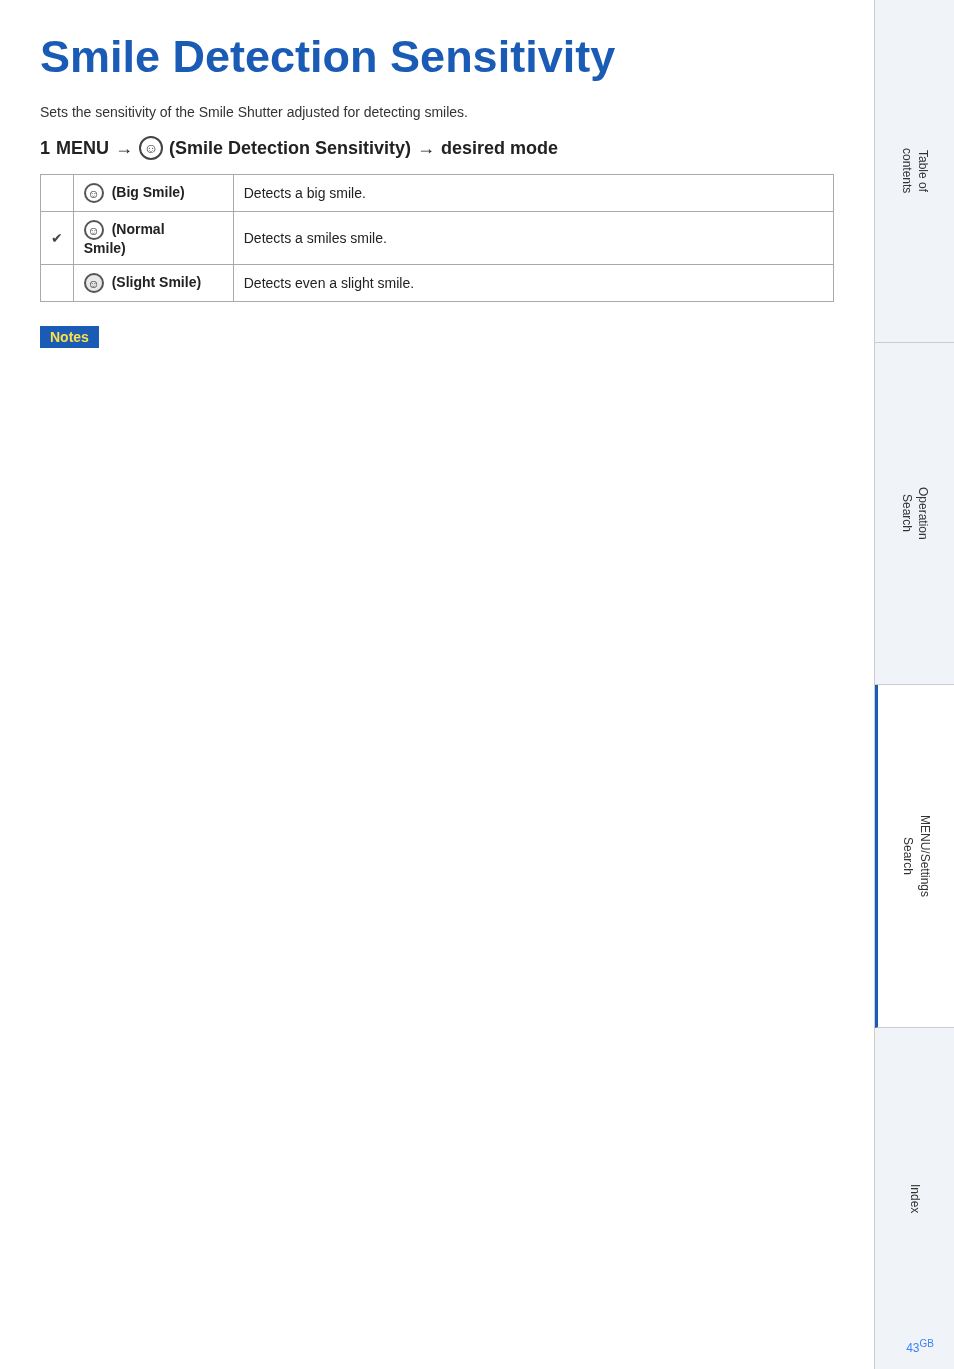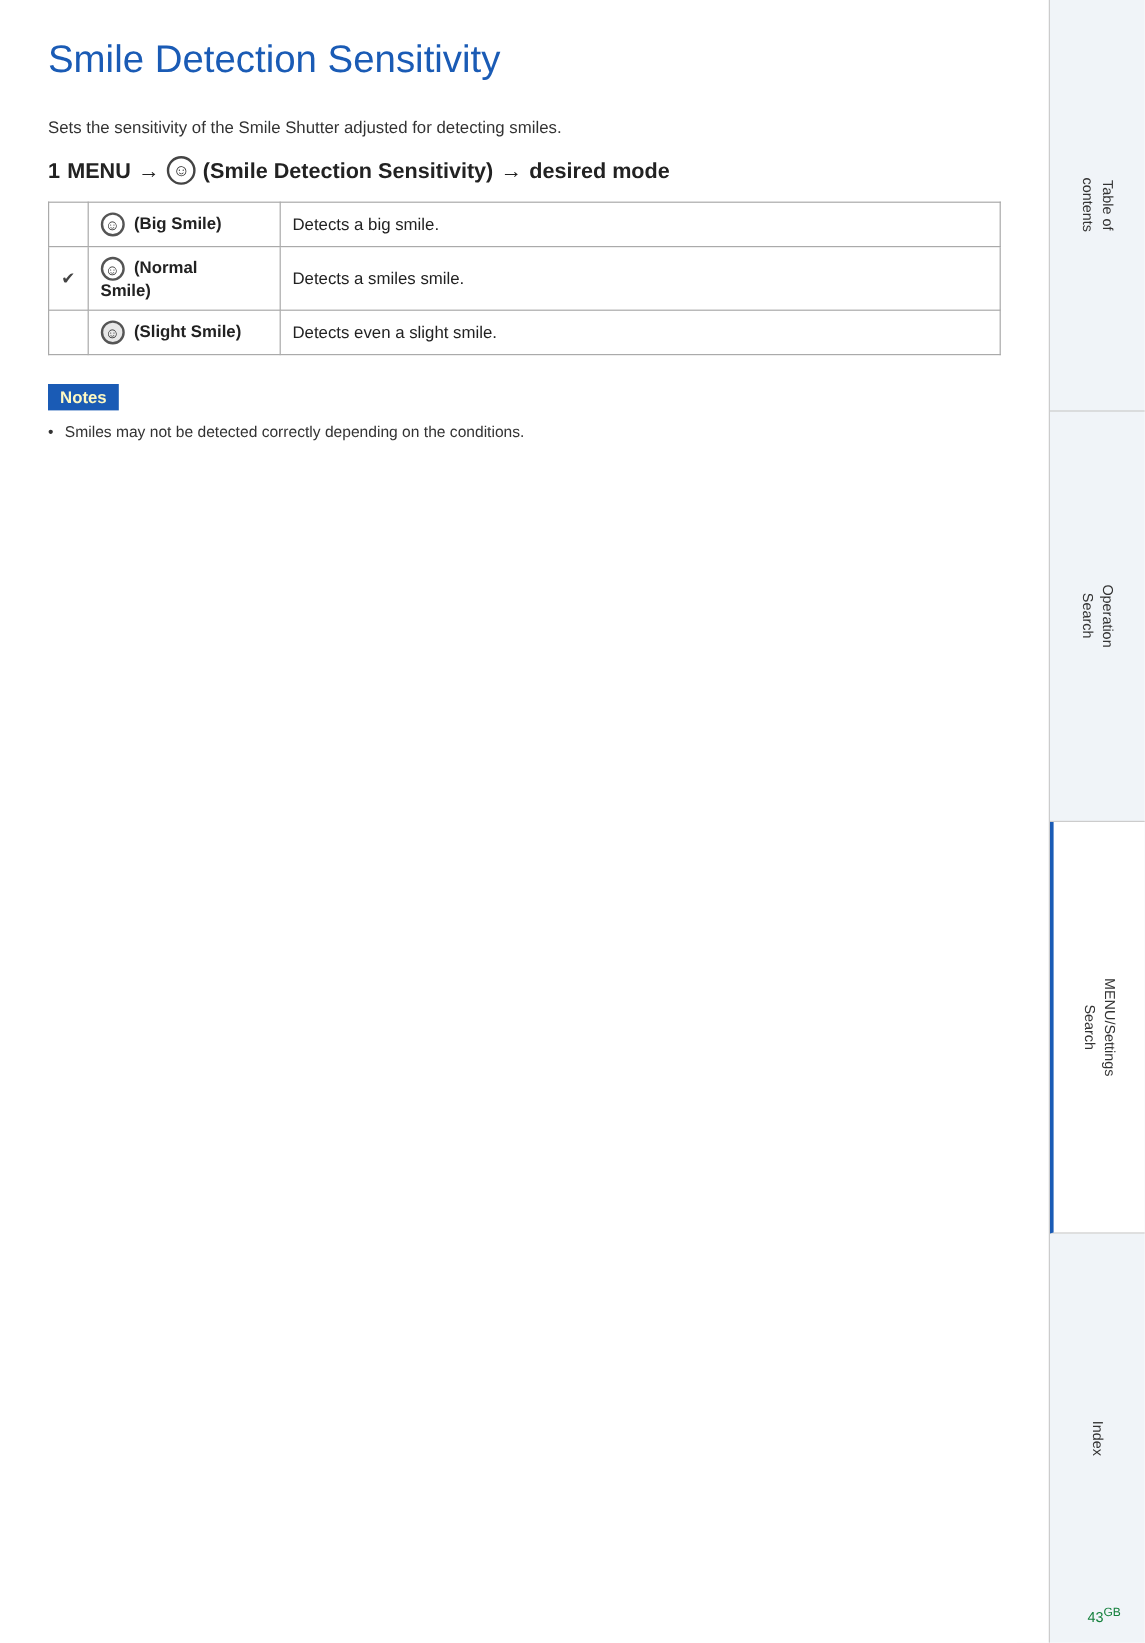--- a/index.html
+++ b/index.html
@@ -17,24 +17,24 @@
       width: 954px;
       min-height: 1369px;
       background: #fff;
     }
     .main-content {
       flex: 1;
       padding: 30px 40px 40px 40px;
       background: #fff;
     }
     .page-title {
-      font-size: 32px;
-      font-weight: normal;
+      font-size: 45px;
+      font-weight: bold;
       color: #1a5bb5;
-      margin-bottom: 30px;
+      margin-bottom: 20px;
       line-height: 1.2;
     }
     .intro-text {
       font-size: 14px;
       color: #333;
       margin-bottom: 16px;
     }
     .step-heading {
       font-size: 18px;
       font-weight: bold;
@@ -97,21 +97,21 @@
       border-color: #555;
       background: #e8e8e8;
     }
     
     .notes-section {
       margin-top: 10px;
     }
     .notes-header {
       display: inline-block;
       background: #1a5bb5;
-      color: #fef9c3;
+      color: #fde047;
       font-weight: bold;
       font-size: 14px;
       padding: 3px 10px;
       margin-bottom: 10px;
     }
     .notes-list {
       list-style: none;
       padding-left: 0;
     }
     .notes-list li {
@@ -155,21 +155,21 @@
     }
     .sidebar-tab.active {
       background: #fff;
       border-left: 3px solid #1a5bb5;
     }
     .page-number {
       position: absolute;
       bottom: 14px;
       right: 20px;
       font-size: 12px;
-      color: #15803d;
+      color: #3b82f6;
     }
     .page-num-gb {
       font-size: 10px;
       vertical-align: super;
     }
     .checkmark {
       font-size: 14px;
       color: #444;
     }
     .step-inline-icon {
@@ -231,21 +231,20 @@
             <strong>(Slight Smile)</strong>
           </td>
           <td>Detects even a slight smile.</td>
         </tr>
       </tbody>
     </table>
 
     <div class="notes-section">
       <div class="notes-header">Notes</div>
       <ul class="notes-list">
-        <li>Smiles may not be detected correctly depending on the conditions.</li>
       </ul>
     </div>
 
     <div class="page-number">
       <span>43</span><span class="page-num-gb">GB</span>
     </div>
 
   </div>
 
   <div class="sidebar">

